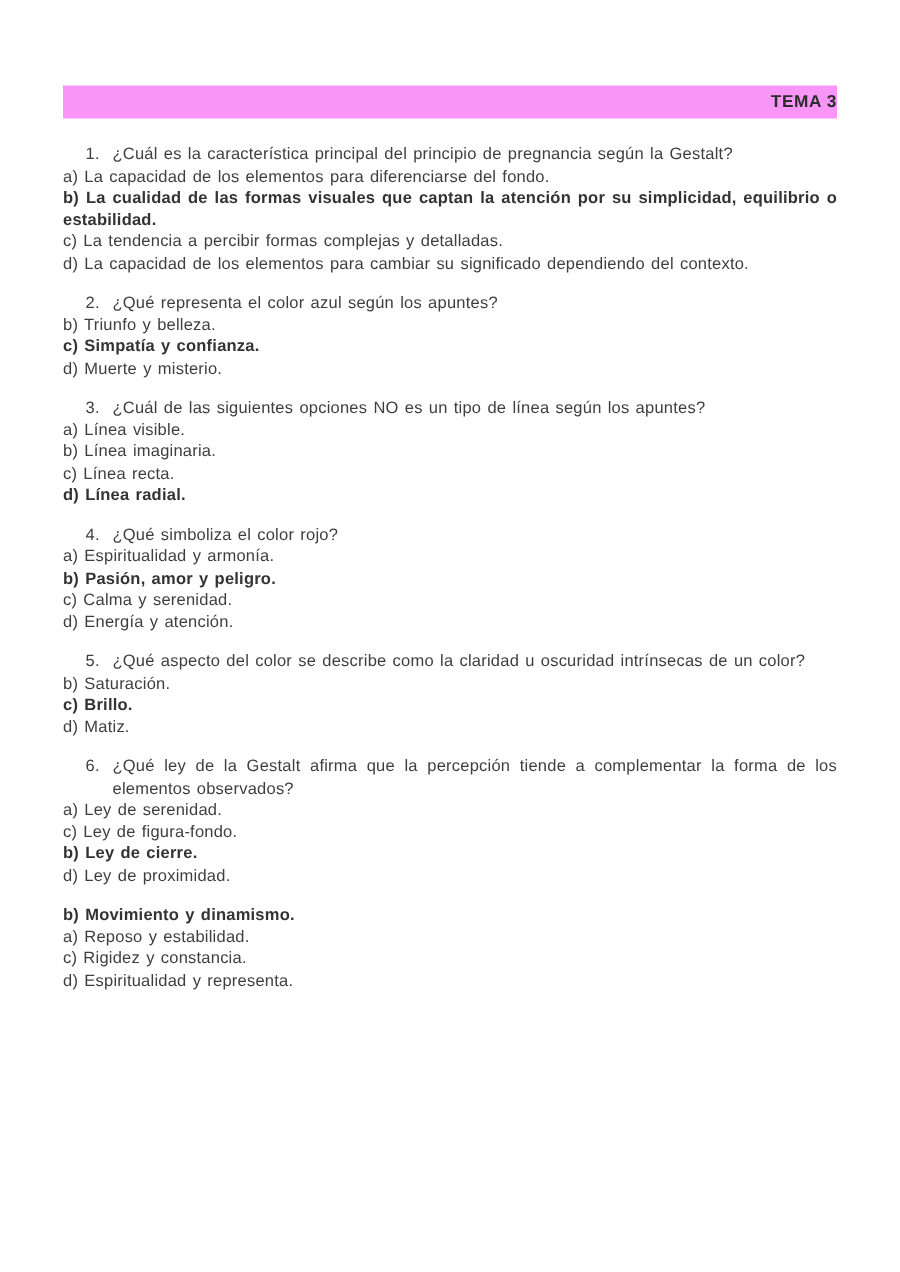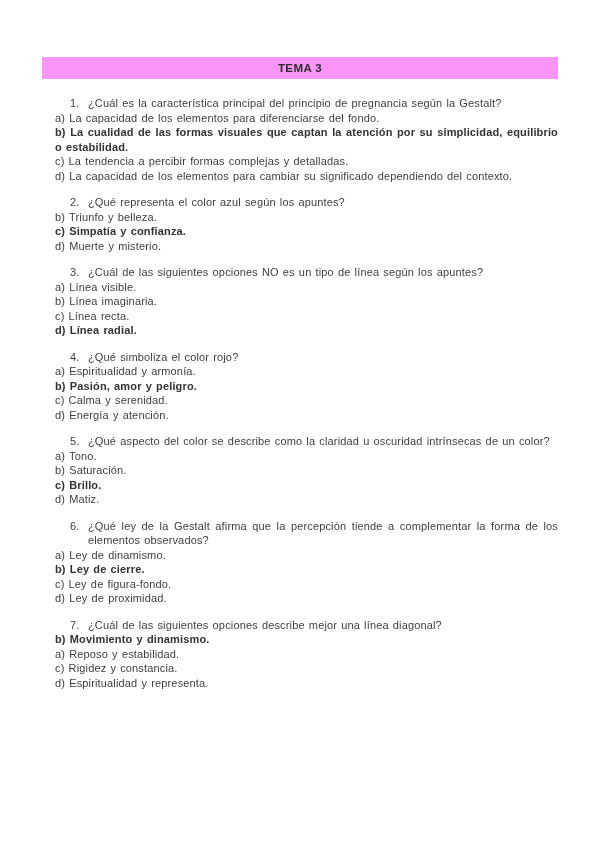--- a/index.html
+++ b/index.html
@@ -16,31 +16,30 @@
   }
   .page {
     box-sizing: border-box;
     width: 600px;
     height: 848px;
     padding: 57px 42px 0 42px;
   }
   .banner {
     height: 22px;
     line-height: 22px;
-    text-align: center;
+    text-align: right;
     background: #fa95f8;
     color: #2c2c2c;
     font-weight: 700;
     font-size: 11.5px;
     letter-spacing: 0.4px;
     margin-bottom: 17px;
   }
   .question {
     margin-bottom: 12px;
-    margin-left: 13px;
   }
   p {
     margin: 0;
     font-size: 11px;
     line-height: 14.5px;
     text-align: justify;
     letter-spacing: 0.15px;
     word-spacing: 0.9px;
   }
   .q-line {
@@ -87,33 +86,31 @@
       </div>
       <div class="question">
         <p class="q-line"><span class="q-num">4.</span><span>¿Qué simboliza el color rojo?</span></p>
         <p class="option"><span>a)</span> <span>Espiritualidad y armonía.</span></p>
         <p class="option bold"><span>b)</span> <span>Pasión, amor y peligro.</span></p>
         <p class="option"><span>c)</span> <span>Calma y serenidad.</span></p>
         <p class="option"><span>d)</span> <span>Energía y atención.</span></p>
       </div>
       <div class="question">
         <p class="q-line"><span class="q-num">5.</span><span>¿Qué aspecto del color se describe como la claridad u oscuridad intrínsecas de un color?</span></p>
-        <p class="option"><span>a)</span> <span>Tono.</span></p>
         <p class="option"><span>b)</span> <span>Saturación.</span></p>
         <p class="option bold"><span>c)</span> <span>Brillo.</span></p>
         <p class="option"><span>d)</span> <span>Matiz.</span></p>
       </div>
       <div class="question">
         <p class="q-line"><span class="q-num">6.</span><span>¿Qué ley de la Gestalt afirma que la percepción tiende a complementar la forma de los elementos observados?</span></p>
-        <p class="option"><span>a)</span> <span>Ley de dinamismo.</span></p>
+        <p class="option"><span>a)</span> <span>Ley de serenidad.</span></p>
+        <p class="option"><span>c)</span> <span>Ley de figura-fondo.</span></p>
         <p class="option bold"><span>b)</span> <span>Ley de cierre.</span></p>
-        <p class="option"><span>c)</span> <span>Ley de figura-fondo.</span></p>
         <p class="option"><span>d)</span> <span>Ley de proximidad.</span></p>
       </div>
       <div class="question">
-        <p class="q-line"><span class="q-num">7.</span><span>¿Cuál de las siguientes opciones describe mejor una línea diagonal?</span></p>
         <p class="option bold"><span>b)</span> <span>Movimiento y dinamismo.</span></p>
         <p class="option"><span>a)</span> <span>Reposo y estabilidad.</span></p>
         <p class="option"><span>c)</span> <span>Rigidez y constancia.</span></p>
         <p class="option"><span>d)</span> <span>Espiritualidad y representa.</span></p>
       </div>
     </div>
 </div>
 
 </body></html>

